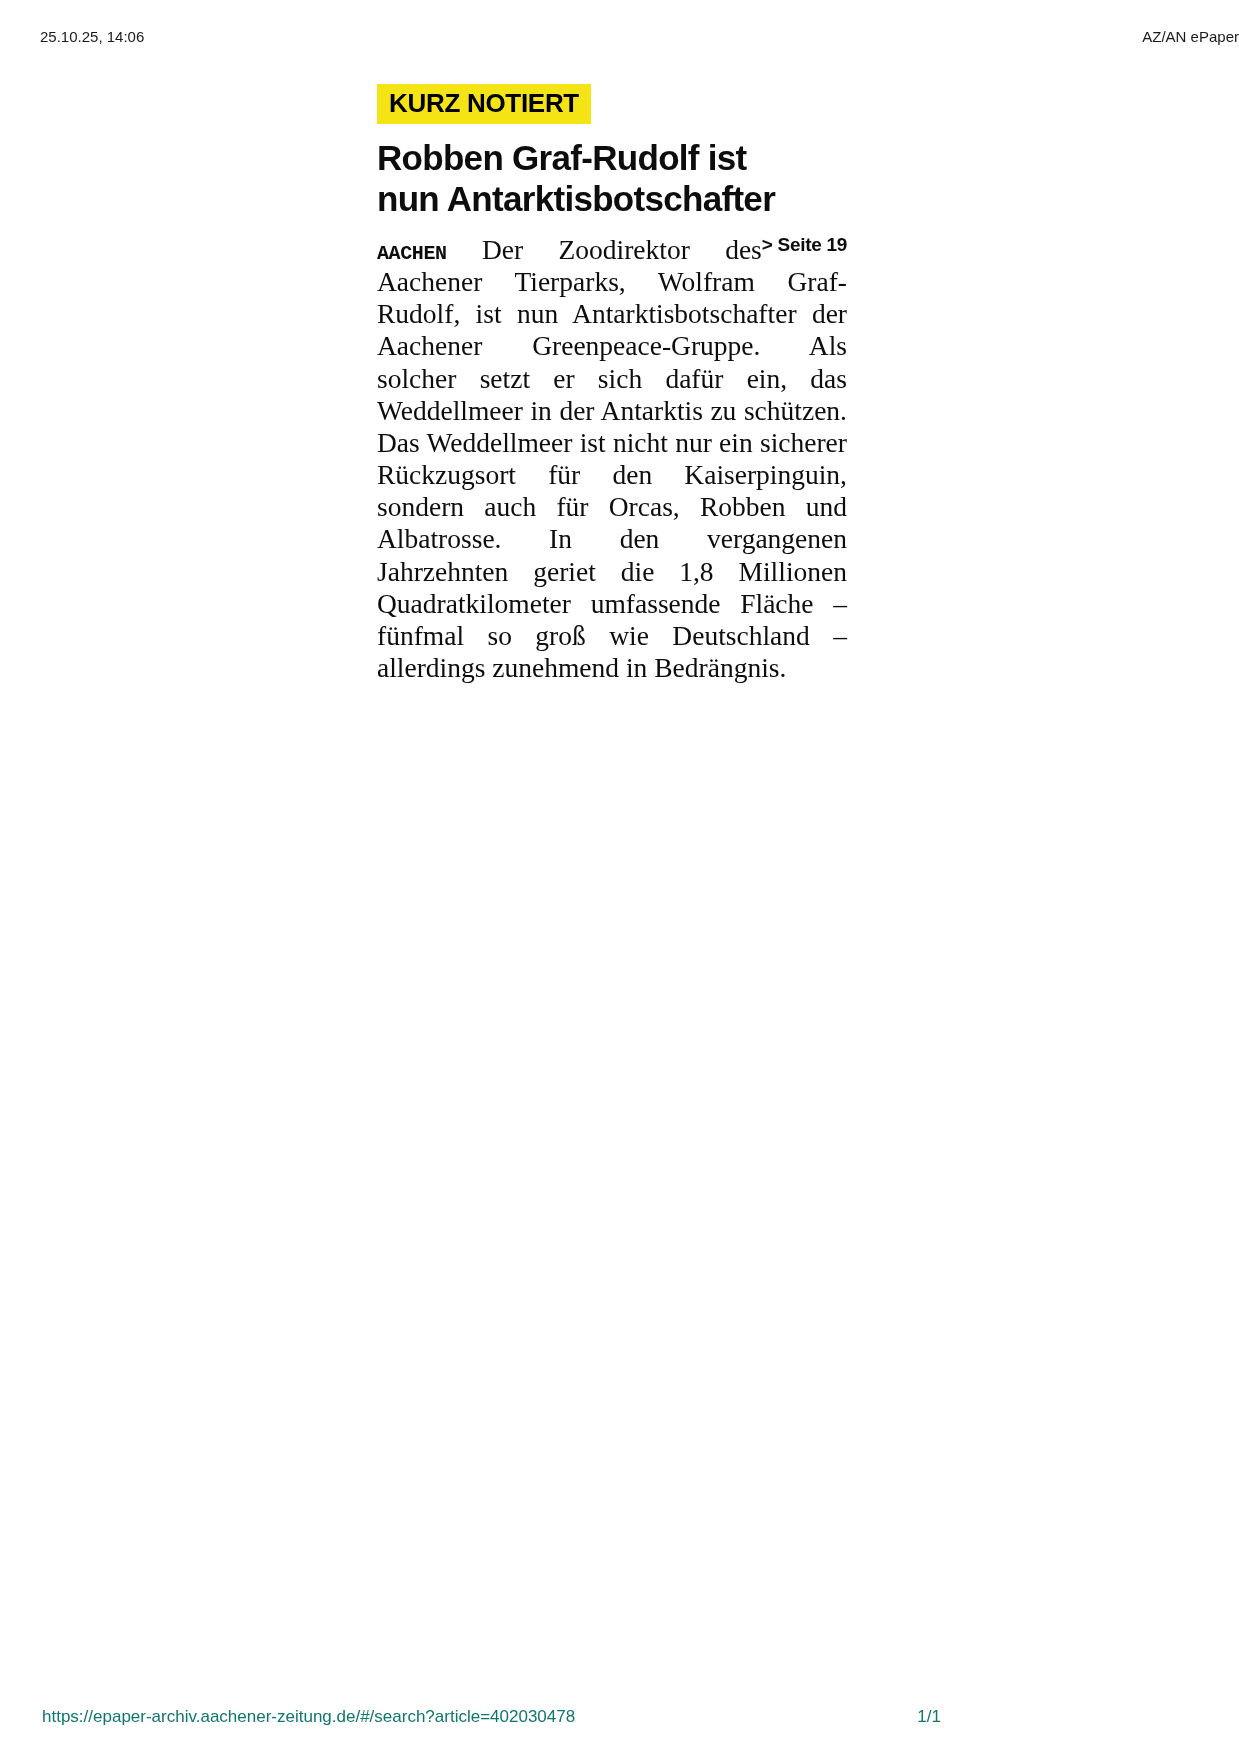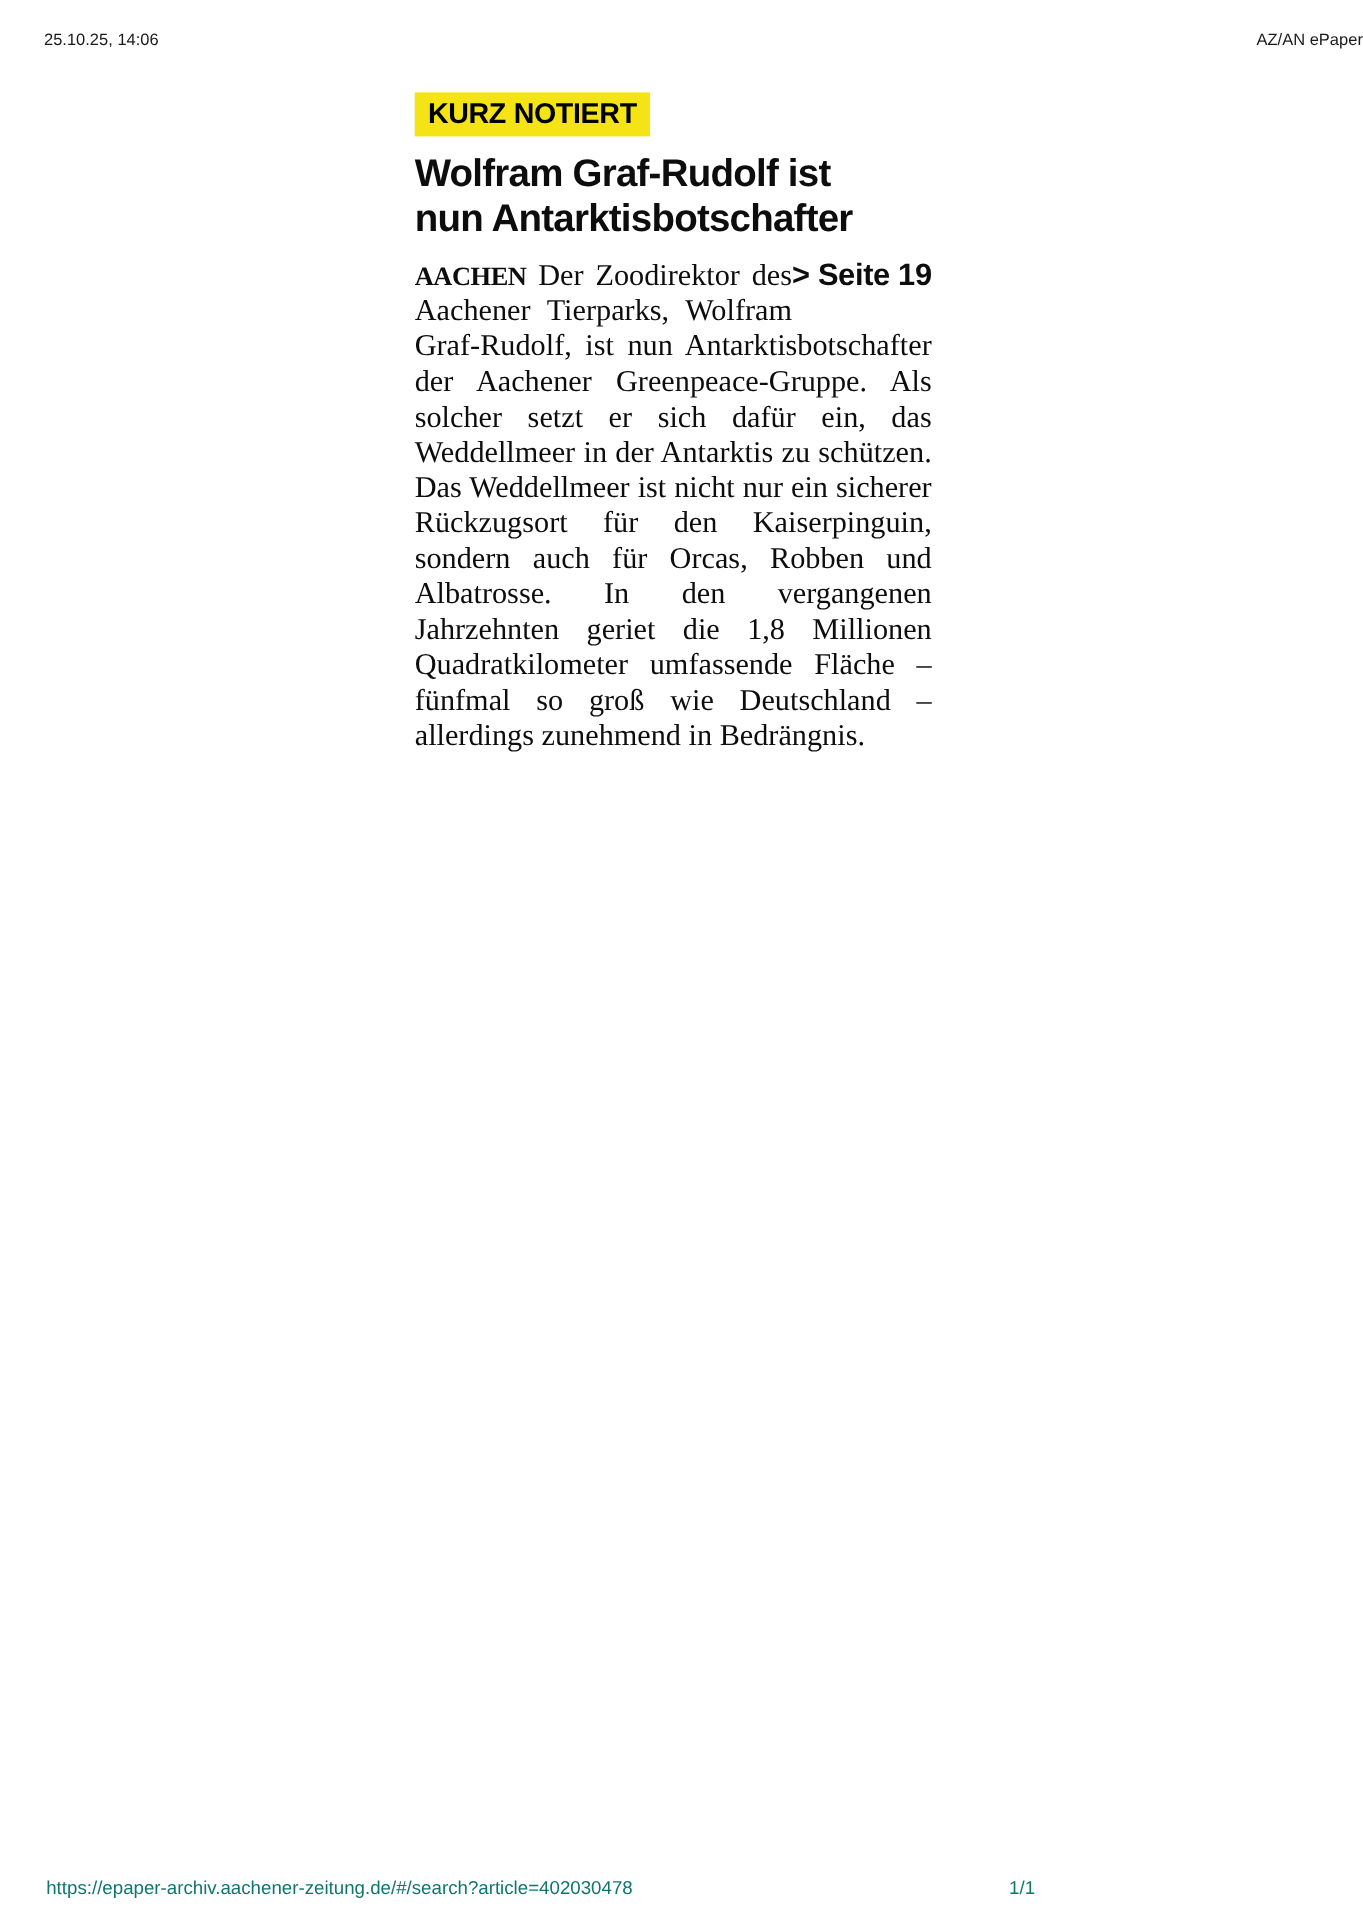--- a/index.html
+++ b/index.html
@@ -102,30 +102,30 @@
   .body-text {
     font-family: "Liberation Serif", serif;
     font-size: 27.5px;
     line-height: 1.17;
     text-align: justify;
     color: #0d0d0d;
     margin: 0;
     hyphens: manual;
   }
   .dateline {
-    font-family: Liberation Serif, serif;
+    font-family: Liberation Mono, monospace;
     font-weight: bold;
-    font-size: 24px;
+    font-size: 20px;
     letter-spacing: -0.4px;
   }
   .body-text .para { margin: 0; }
   .jump-ref {
     font-family: "Liberation Sans", sans-serif;
     font-weight: bold;
-    font-size: 28px;
+    font-size: 19px;
     letter-spacing: -0.3px;
     white-space: nowrap;
     float: right;
   }
   .clear { clear: both; }
 </style>
 </head>
 <body>
 
 <div class="print-header">
@@ -133,21 +133,21 @@
   <span class="ph-center">AZ/AN ePaper</span>
 </div>
 
 <div class="article">
 
   <div class="kicker-wrap">
     <span class="kicker">KURZ NOTIERT</span>
   </div>
 
   <h1 class="headline">
-    <span class="hl-line">Wolfram Graf-Rudolf ist</span>
+    <span class="hl-line">Robben Graf-Rudolf ist</span>
     <span class="hl-line">nun Antarktisbotschafter</span>
   </h1>
 
   <div class="body-text">
     <p class="para"><span class="jump-ref">&gt; Seite 19</span><span class="dateline">AACHEN</span> <span>Der Zoodirektor des Aachener Tierparks, Wolfram Graf-Rudolf, ist nun Antarktisbotschafter der Aachener Greenpeace-Gruppe. Als solcher setzt er sich dafür ein, das Weddellmeer in der Antarktis zu schützen. Das Weddellmeer ist nicht nur ein sicherer Rückzugsort für den Kaiserpinguin, sondern auch für Orcas, Robben und Albatrosse. In den vergangenen Jahrzehnten geriet die 1,8 Millionen Quadratkilometer umfassende Fläche – fünfmal so groß wie Deutschland – allerdings zunehmend in Bedrängnis.</span></p>
     <div class="clear"></div>
   </div>
 
 </div>
 

